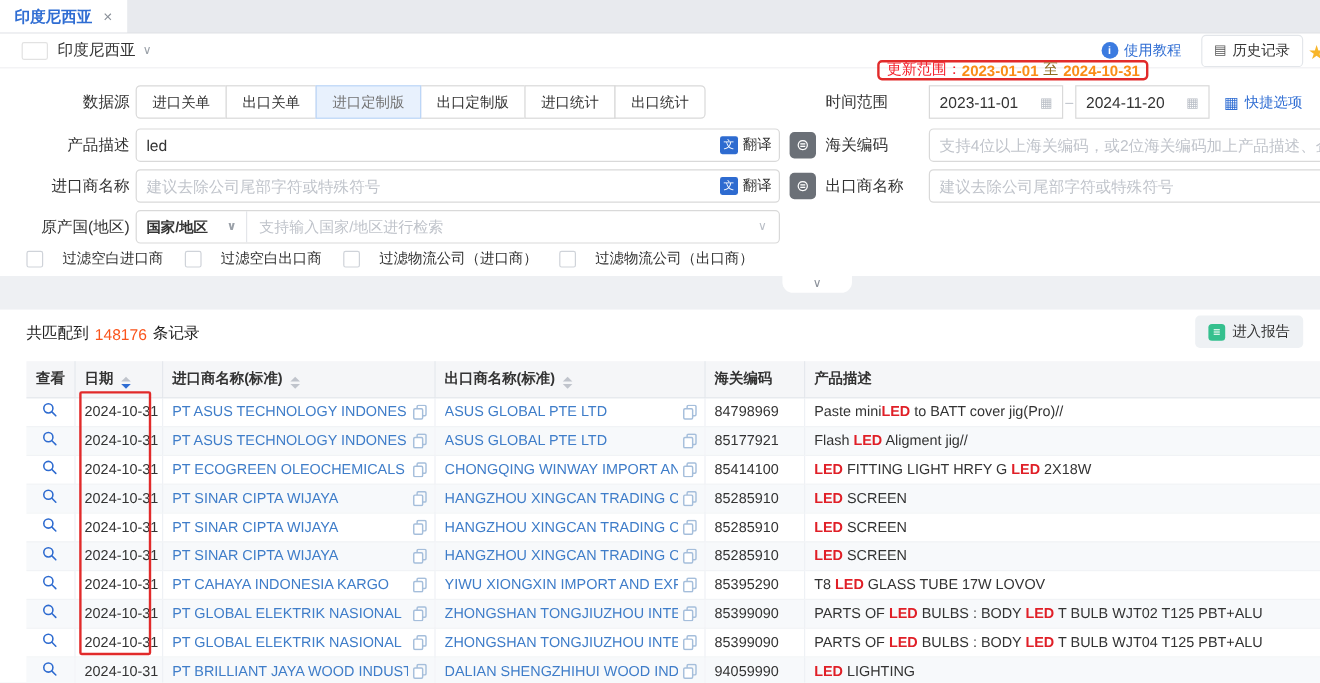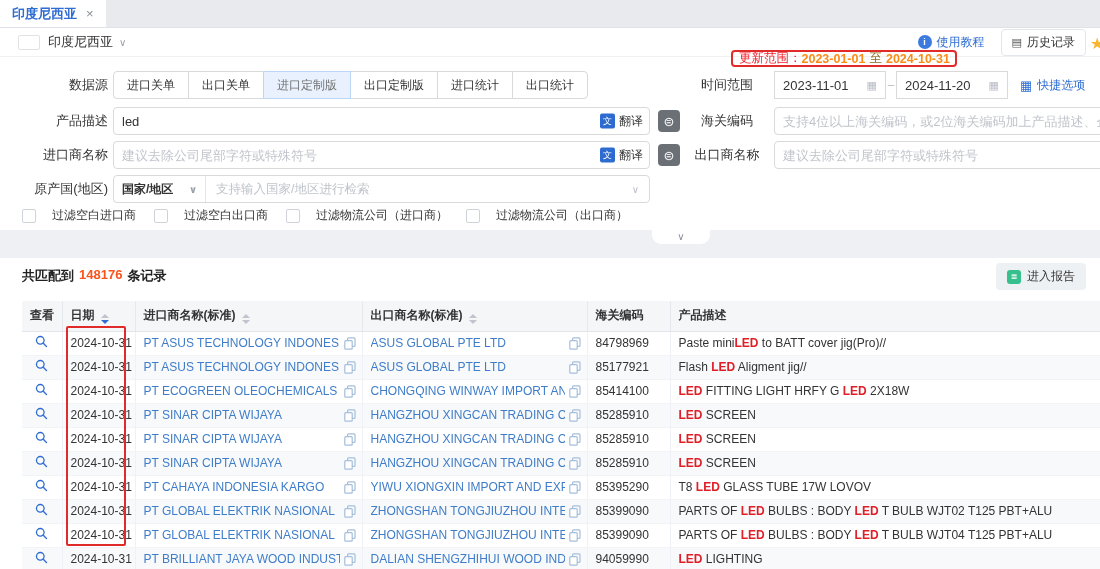--- a/index.html
+++ b/index.html
@@ -20,21 +20,21 @@
   .hright{margin-left:auto;display:flex;align-items:center;gap:16px}
   .tutorial{display:flex;align-items:center;gap:5px;color:#2f6dd3;font-size:12px;cursor:pointer}
   .tut-ic{width:14px;height:14px;border-radius:50%;background:#3b7be0;color:#fff;font-size:9px;font-weight:bold;display:flex;align-items:center;justify-content:center}
   .histbtn{display:flex;align-items:center;gap:5px;background:#fff;border:1px solid #e3e6ea;border-radius:4px;padding:4px 10px;font-size:12px;color:#333;cursor:pointer}
   .hist-ic{color:#555;font-size:11px;line-height:1}
   .star{position:absolute;left:1090px;top:34px;color:#f8b62b;font-size:16px}
 
   
   .fp{position:absolute;top:56px;left:0;right:0;height:174px;background:#fff;border-top:1px solid #f0f1f3}
   .lab-l{position:absolute;left:10px;width:98px;text-align:right;line-height:28px;font-size:13px;color:#333}
-  .lab-r{position:absolute;left:688px;width:78px;text-align:center;line-height:28px;font-size:13px;color:#333}
+  .lab-r{position:absolute;left:688px;width:78px;text-align:left;line-height:28px;font-size:13px;color:#333}
   .seg-group{position:absolute;left:113px;display:flex}
   .seg{height:28px;padding:0 13px;background:#fff;border:1px solid #d9d9d9;margin-left:-1px;font-size:12px;color:#333;cursor:pointer;white-space:nowrap}
   .seg:first-child{border-radius:4px 0 0 4px;margin-left:0}
   .seg:last-child{border-radius:0 4px 4px 0}
   .seg.active{background:#e8f1fd;color:#737373;border-color:#bcd6f7;position:relative;z-index:1}
   .inp{height:28px;border:1px solid #d9d9d9;border-radius:4px;font-size:13px;color:#333;padding:0 8px;outline:none;background:#fff;width:100%}
   .inp::placeholder{color:#c0c4cb}
   .field{position:absolute;height:28px}
   .trans{position:absolute;right:7px;top:50%;transform:translateY(-50%);display:flex;align-items:center;gap:4px;cursor:pointer;background:#fff;padding-left:4px}
   .trans-ic{width:15px;height:15px;background:#2e6bd0;border-radius:2px;color:#fff;font-size:9px;display:flex;align-items:center;justify-content:center}
@@ -53,21 +53,21 @@
   .cb{display:flex;align-items:center;gap:16px;cursor:pointer}
   .cbbox{width:14px;height:14px;border:1px solid #cfd3d9;border-radius:2px;background:#fff}
   .cb span{font-size:12px;color:#333}
 
   
   .notch{position:absolute;left:652px;top:230px;width:58px;height:14px;background:#fff;border-radius:0 0 9px 9px;display:flex;align-items:center;justify-content:center;cursor:pointer;z-index:2}
   .notch i{color:#8a9099;font-style:normal;font-size:10px;line-height:1}
 
   
   .results{position:absolute;top:258px;left:0;right:0;bottom:0;background:#fff;padding:9px 0 0 22px}
-  .countline{display:flex;height:22px;font-size:13px;font-weight:bold;color:#222}
+  .countline{display:flex;align-items:center;height:22px;font-size:13px;font-weight:normal;color:#222}
   .countnum{color:#fa541c;margin:0 5px}
   .reportbtn{position:absolute;right:14px;top:5px;height:27px;display:flex;align-items:center;gap:6px;background:#eef1f4;border-radius:4px;padding:0 11px;font-size:12px;color:#333;cursor:pointer}
   .rep-ic{width:14px;height:14px;background:#35c08e;border-radius:3px;color:#fff;font-size:8px;display:flex;align-items:center;justify-content:center}
 
   table{border-collapse:collapse;width:1078px;margin-top:12px;table-layout:fixed}
   th{background:#f5f6f8;height:30px;text-align:left;padding:0 8px;font-size:12px;font-weight:bold;color:#333;border-right:1px solid #e5e8ed;border-bottom:1px solid #e2e5ea;white-space:nowrap}
   th:last-child{border-right:none}
   td{height:24px;padding:0 8px;font-size:12px;color:#333;border-right:1px solid #eef1f5;border-bottom:1px solid #f1f3f6;white-space:nowrap;overflow:hidden}
   td:last-child{border-right:none}
   tbody tr:nth-child(even){background:#f7f9fb}

